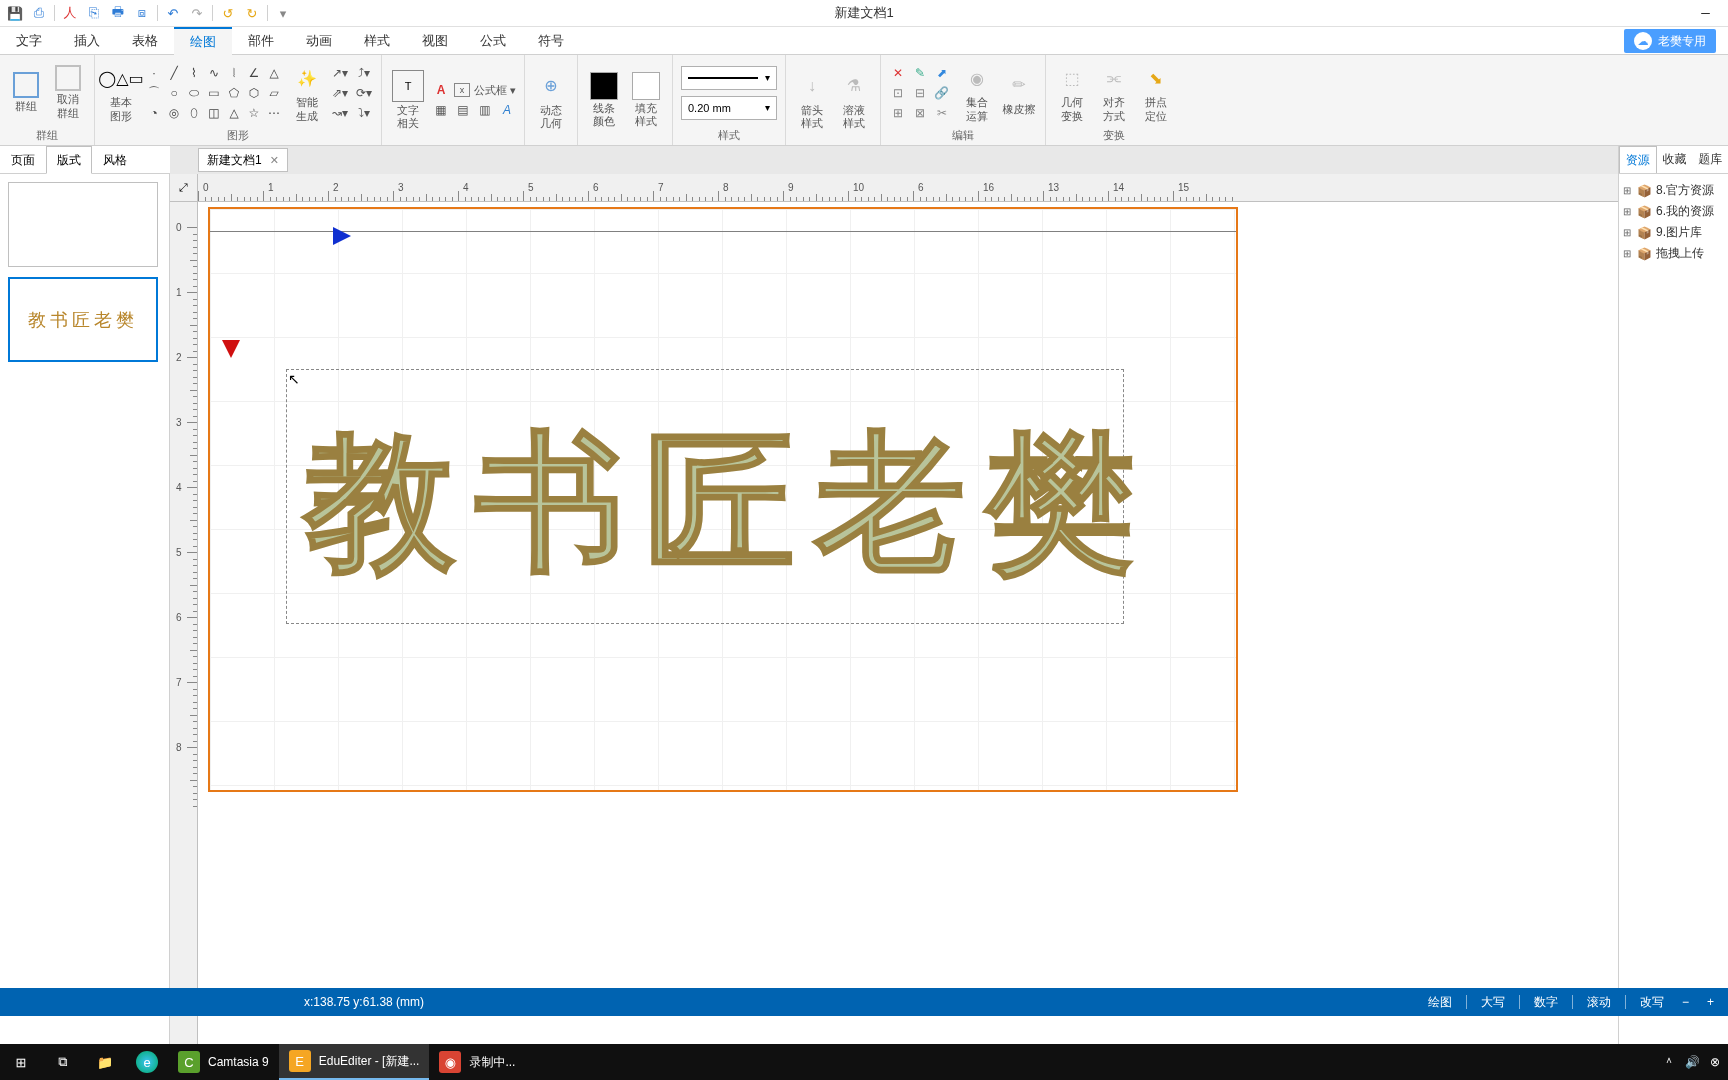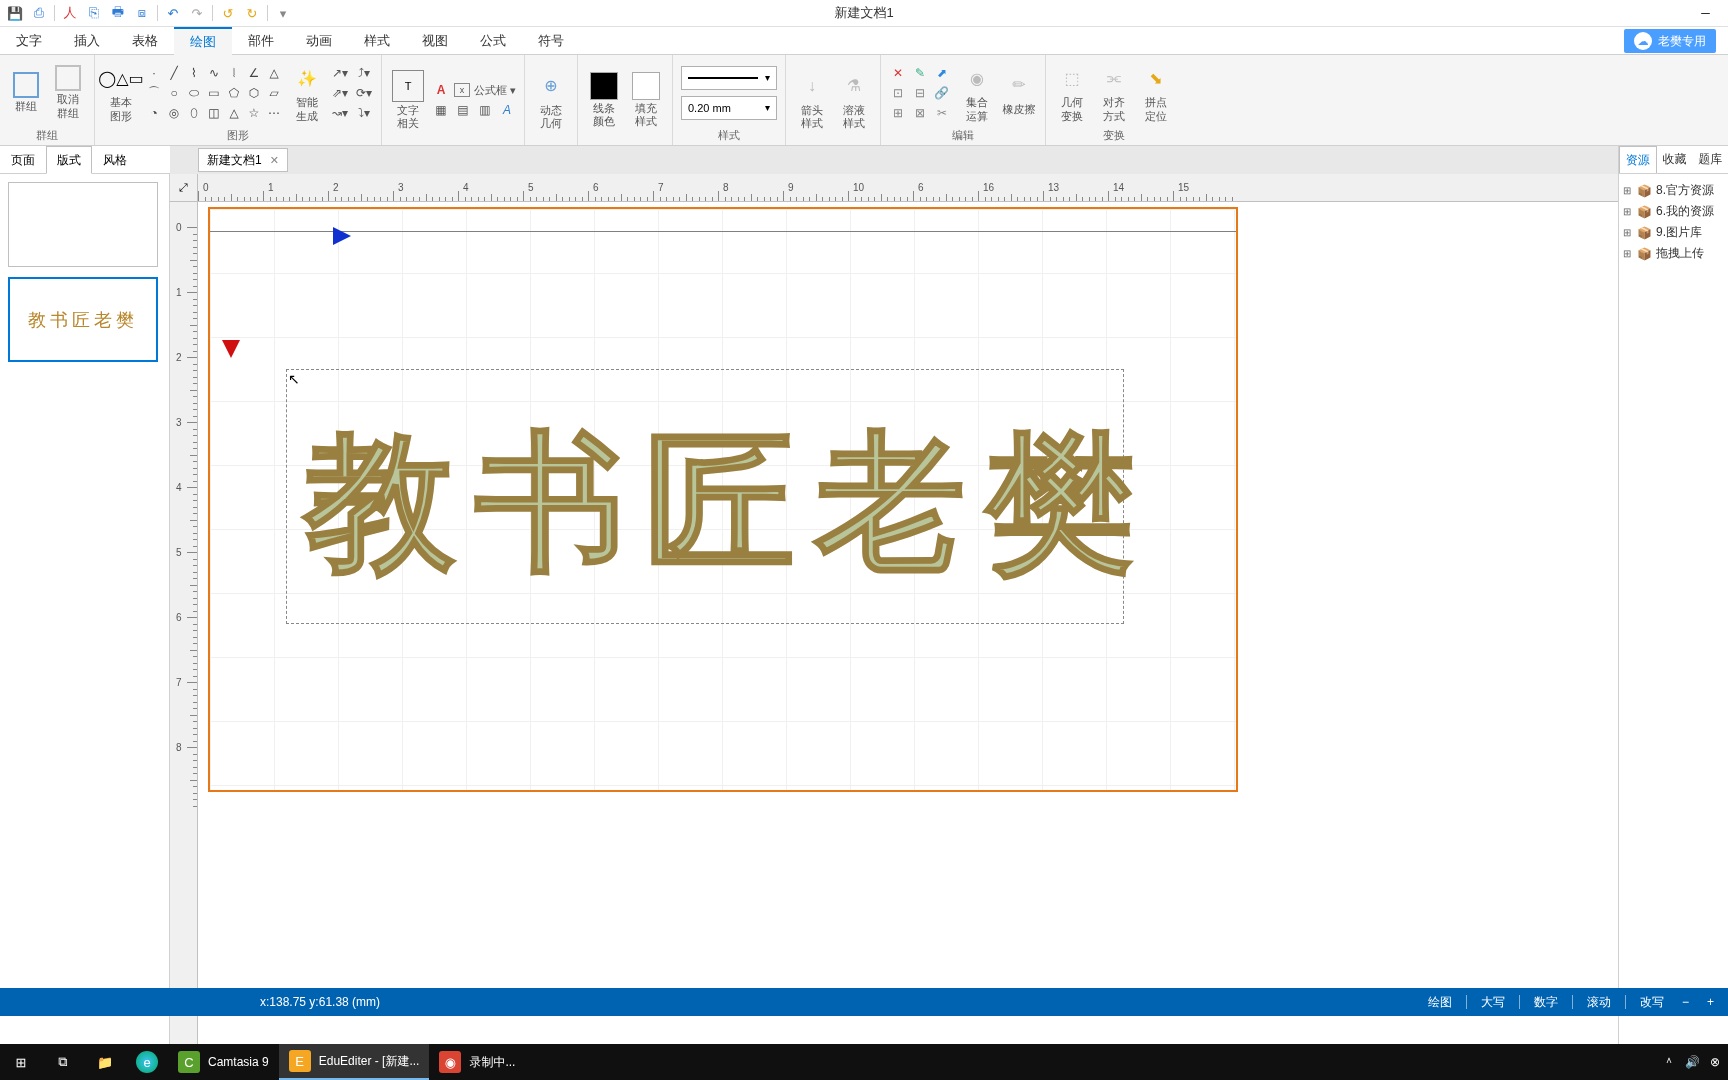--- a/index.html
+++ b/index.html
@@ -73,21 +73,21 @@
 
 .rightpanel { position: absolute; right: 0; top: 146px; width: 110px; bottom: 36px; background: #fff; border-left: 1px solid #d0d0d0; }
 .rp-tabs { height: 28px; display: flex; border-bottom: 1px solid #d0d0d0; }
 .rp-tab { flex: 1; display: flex; align-items: center; justify-content: center; font-size: 12px; cursor: pointer; color: #333; }
 .rp-tab.active { background: #fff; border: 1px solid #c0c0c0; border-bottom: none; color: #0078d7; }
 .rp-tree { padding: 6px 4px; }
 .rp-item { display: flex; align-items: center; gap: 4px; font-size: 12px; color: #333; padding: 2px 0; cursor: pointer; }
 .rp-expand { width: 10px; font-size: 10px; color: #666; }
 .rp-icon { color: #e6a817; font-size: 12px; }
 .statusbar2 { position: absolute; left: 0; right: 0; bottom: 36px; transform: translateY(-100%); height: 28px; background: #0063b1; color: #fff; display: flex; align-items: center; font-size: 12px; }
-.status-left { padding-left: 260px; }
+.status-left { padding-left: 260px; margin-left: 44px; }
 .status-right { position: absolute; right: 10px; display: flex; gap: 10px; align-items: center; }
 .status-item { cursor: pointer; padding: 0 4px; }
 .status-sep { width: 1px; height: 14px; background: rgba(255,255,255,0.5); }
 
 
 .taskbar { position: absolute; left: 0; right: 0; bottom: 0; height: 36px; background: #101010; display: flex; align-items: center; }
 .task-btn { height: 36px; padding: 0 10px; display: flex; align-items: center; gap: 8px; color: #fff; font-size: 12px; cursor: pointer; }
 .task-btn.active { background: #333; border-bottom: 2px solid #76b9ed; }
 .task-icon { width: 22px; height: 22px; display: flex; align-items: center; justify-content: center; border-radius: 3px; font-size: 13px; }
 .tray { position: absolute; right: 8px; display: flex; align-items: center; gap: 10px; color: #fff; font-size: 12px; }

